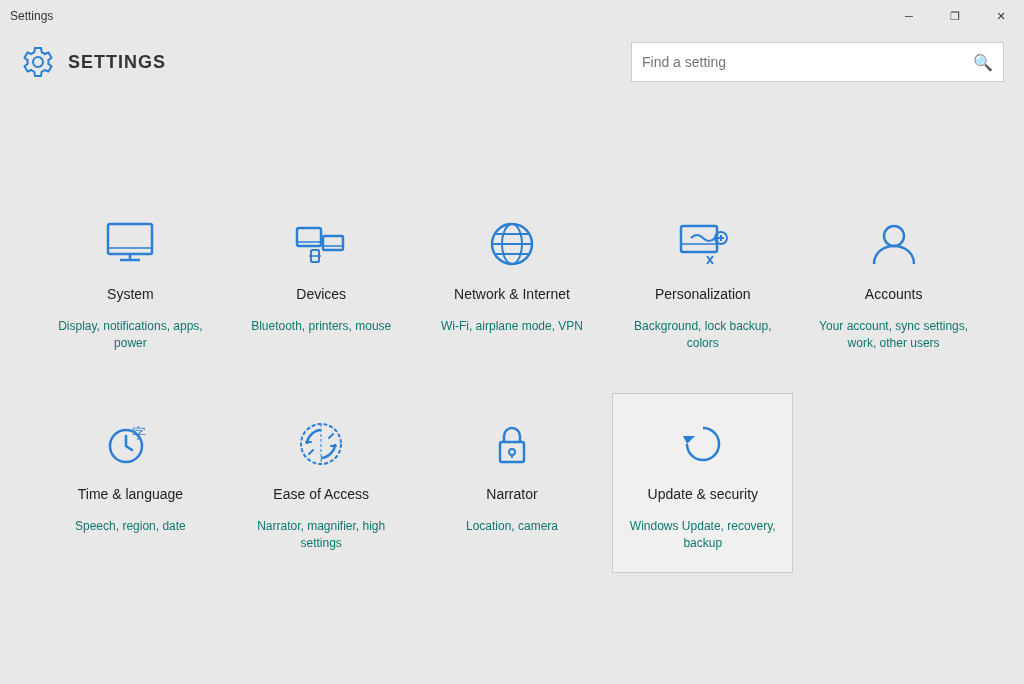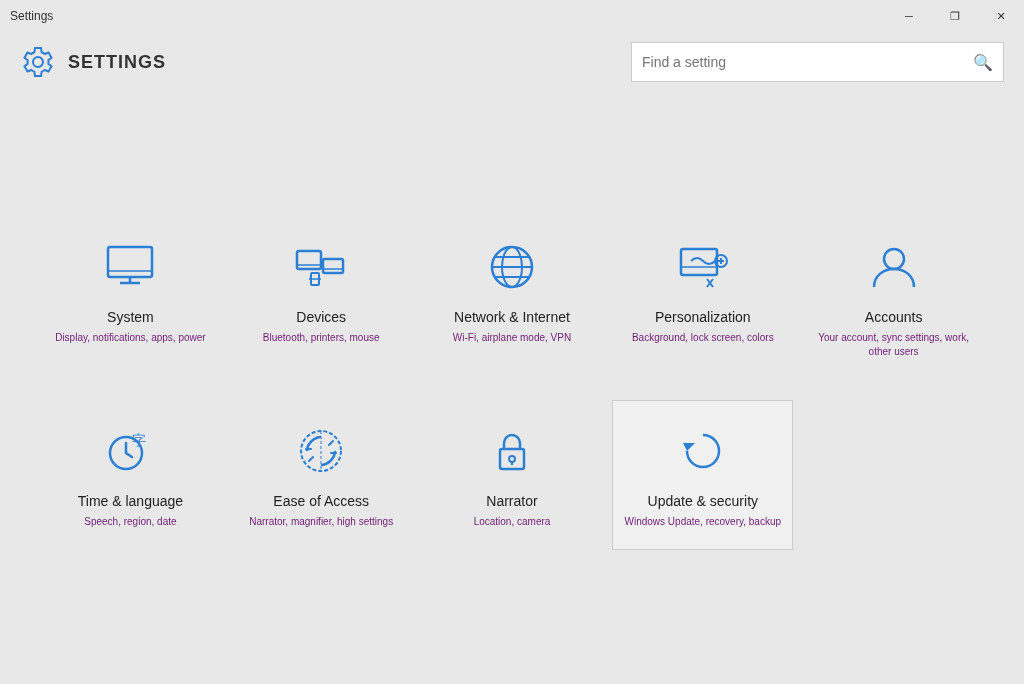--- a/index.html
+++ b/index.html
@@ -149,23 +149,24 @@
     }
 
     .settings-item-name {
       font-size: 14px;
       font-weight: 400;
       color: #222;
       margin-bottom: 6px;
     }
 
     .settings-item-desc {
-      font-size: 10px;
-      color: #701a75;
+      font-size: 12px;
+      color: #0f766e;
       line-height: 1.4;
+      margin-top: 10px;
     }
   </style>
 </head>
 <body>
 
 <div class="titlebar">
   <span class="titlebar-title">Settings</span>
   <div class="titlebar-controls">
     <button class="titlebar-btn">─</button>
     <button class="titlebar-btn">❐</button>
@@ -235,21 +236,21 @@
         <svg viewBox="0 0 52 52" fill="none" xmlns="http://www.w3.org/2000/svg">
       <rect x="4" y="8" width="36" height="26" rx="2" stroke="#2b7fd4" stroke-width="2.5" fill="none"></rect>
       <line x1="4" y1="26" x2="40" y2="26" stroke="#2b7fd4" stroke-width="1.5"></line>
       <path d="M30 38 L36 46 M36 38 L30 46" stroke="#2b7fd4" stroke-width="2"></path>
       <path d="M14 20 Q20 14 26 20 Q32 26 38 20" stroke="#2b7fd4" stroke-width="2" fill="none"></path>
       <circle cx="44" cy="20" r="6" stroke="#2b7fd4" stroke-width="2" fill="none"></circle>
       <path d="M41 20 h6 M44 17 v6" stroke="#2b7fd4" stroke-width="2"></path>
     </svg>
       </div>
       <div class="settings-item-name">Personalization</div>
-      <div class="settings-item-desc">Background, lock screen, colors</div>
+      <div class="settings-item-desc">Background, lock backup, colors</div>
     </div>
       <div class="settings-item">
       <div class="settings-item-icon">
         <svg viewBox="0 0 52 52" fill="none" xmlns="http://www.w3.org/2000/svg">
       <circle cx="26" cy="18" r="10" stroke="#2b7fd4" stroke-width="2.5" fill="none"></circle>
       <path d="M6 46c0-11 9-18 20-18s20 7 20 18" stroke="#2b7fd4" stroke-width="2.5" fill="none"></path>
     </svg>
       </div>
       <div class="settings-item-name">Accounts</div>
       <div class="settings-item-desc">Your account, sync settings, work, other users</div>

